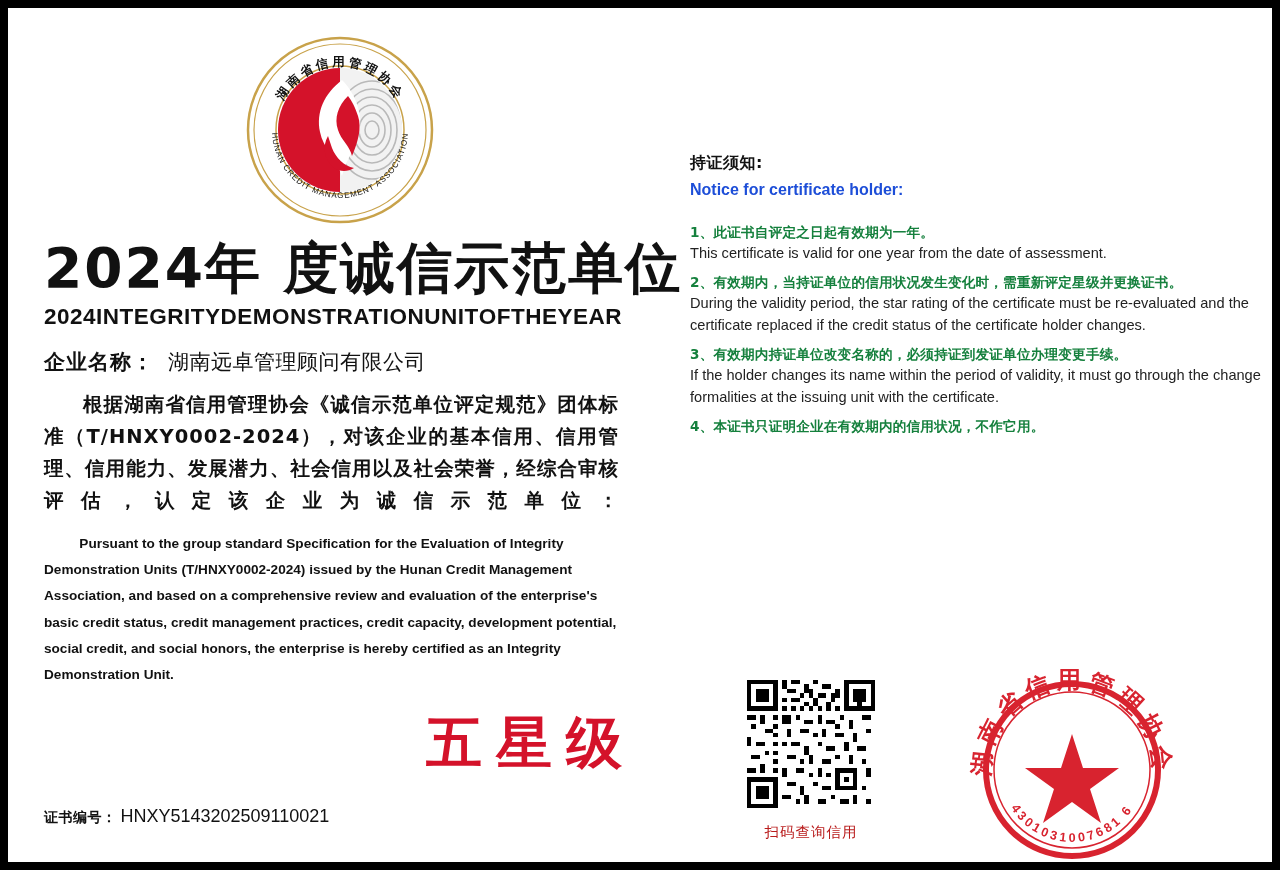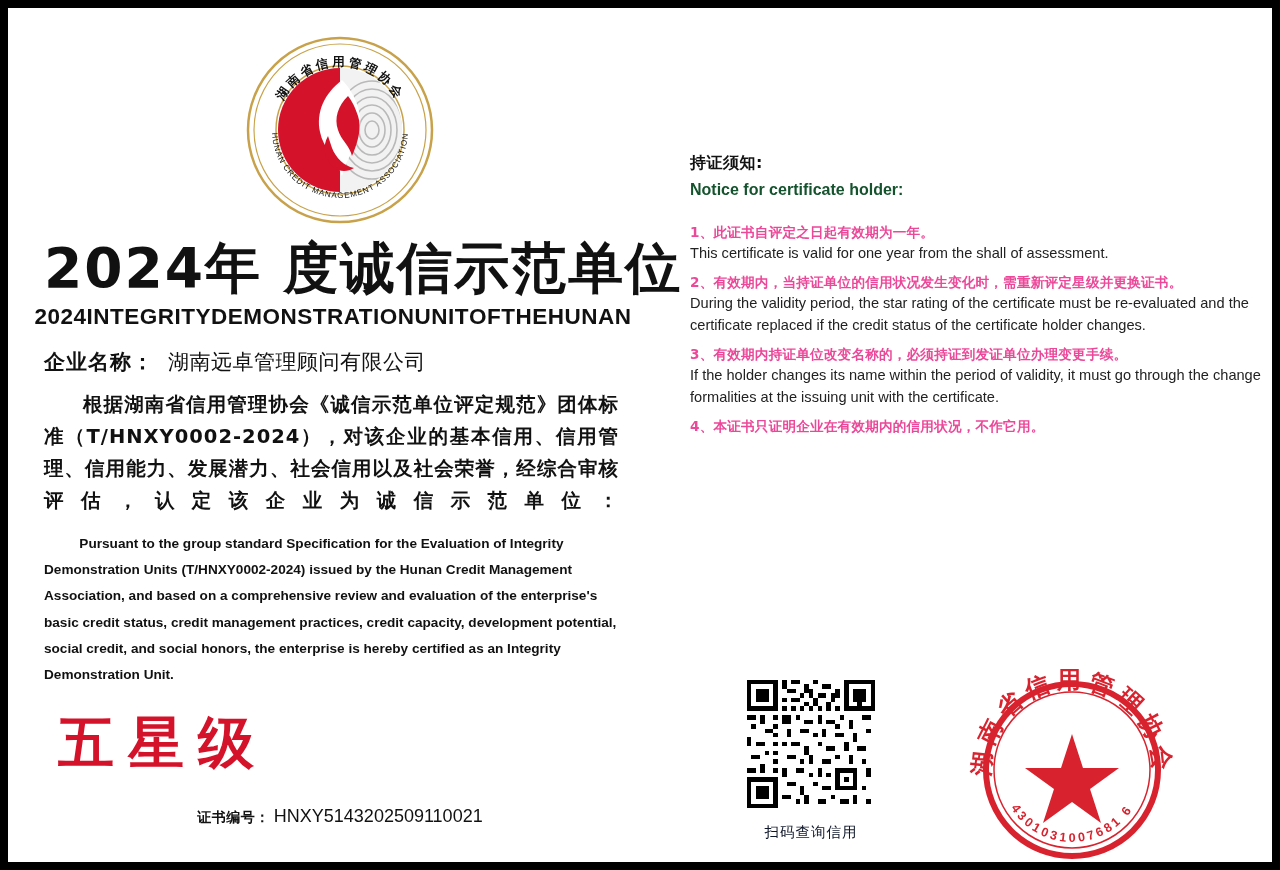--- a/index.html
+++ b/index.html
@@ -118,40 +118,39 @@
     font-size: 13.6px;
     font-weight: bold;
     color: #111;
     line-height: 1.92;
     text-indent: 2.6em;
   }
 
   
   .grade {
     margin-top: 18px;
-    text-align: left;
+    text-align: right;
     font-family: "DejaVu Sans", sans-serif;
     font-size: 56px;
     font-weight: bold;
     color: #d4122a;
     letter-spacing: 14px;
     padding-left: 14px;
   }
 
   
   .meta {
     margin-top: 20px;
     font-size: 14px;
     color: #111;
     line-height: 1.58;
   }
   .meta-row {
     display: flex;
     align-items: baseline;
-    justify-content: center;
   }
   .meta-key {
     font-family: "DejaVu Sans", sans-serif;
     font-weight: bold;
     font-size: 14px;
     white-space: nowrap;
     letter-spacing: 0.5px;
   }
   .meta-val {
     font-size: 18px;
@@ -170,31 +169,31 @@
     font-family: "DejaVu Sans", sans-serif;
     font-size: 16px;
     font-weight: bold;
     color: #111;
     letter-spacing: 0.5px;
   }
   .notice-title-en {
     margin-top: 7px;
     font-size: 16px;
     font-weight: bold;
-    color: #14532d;
+    color: #1d4ed8;
   }
   .notice-list {
     margin-top: 22px;
   }
   .notice-item { margin-bottom: 1px; }
   .notice-cn {
     font-family: "DejaVu Sans", sans-serif;
     font-size: 13.6px;
     font-weight: bold;
-    color: #ec4899;
+    color: #15803d;
     line-height: 1.62;
     letter-spacing: 0.2px;
   }
   .notice-en {
     font-size: 14.6px;
     color: #222;
     line-height: 1.5;
     margin-bottom: 6px;
   }
 
@@ -217,21 +216,21 @@
     width: 128px;
     height: 128px;
     display: block;
     image-rendering: pixelated;
     background: #fff;
   }
   .qr-caption {
     margin-top: 15px;
     font-family: "DejaVu Sans", sans-serif;
     font-size: 14.5px;
-    color: #0f172a;
+    color: #b91c1c;
     letter-spacing: 1px;
   }
   .seal {
     position: absolute;
     left: 300px;
     top: -20px;
     width: 220px;
     height: 220px;
   }
 </style>
@@ -285,21 +284,21 @@
 
       <div class="title-cn">2024年 度诚信示范单位</div>
 
       <div class="title-en">
         <span>2024</span>
         <span>INTEGRITY</span>
         <span>DEMONSTRATION</span>
         <span>UNIT</span>
         <span>OF</span>
         <span>THE</span>
-        <span>HUNAN</span>
+        <span>YEAR</span>
       </div>
 
       <div class="company-row">
         <span class="company-label">企业名称：</span>
         <span class="company-name">湖南远卓管理顾问有限公司</span>
       </div>
 
       <div class="body-cn">根据湖南省信用管理协会《诚信示范单位评定规范》团体标准（T/HNXY0002-2024），对该企业的基本信用、信用管理、信用能力、发展潜力、社会信用以及社会荣誉，经综合审核评估，认定该企业为诚信示范单位：</div>
       <div class="body-en">Pursuant to the group standard Specification for the Evaluation of Integrity Demonstration Units (T/HNXY0002-2024) issued by the Hunan Credit Management Association, and based on a comprehensive review and evaluation of the enterprise's basic credit status, credit management practices, credit capacity, development potential, social credit, and social honors, the enterprise is hereby certified as an Integrity Demonstration Unit.</div>
 
@@ -324,21 +323,21 @@
 
     </div>
 
     <div class="right-col">
       <div class="notice-title-cn">持证须知:</div>
       <div class="notice-title-en">Notice for certificate holder:</div>
 
       <div class="notice-list">
         <div class="notice-item">
           <div class="notice-cn">1、此证书自评定之日起有效期为一年。</div>
-          <div class="notice-en">This certificate is valid for one year from the shall of assessment.</div>
+          <div class="notice-en">This certificate is valid for one year from the date of assessment.</div>
         </div>
         <div class="notice-item">
           <div class="notice-cn">2、有效期内，当持证单位的信用状况发生变化时，需重新评定星级并更换证书。</div>
           <div class="notice-en">During the validity period, the star rating of the certificate must be re-evaluated and the certificate replaced if the credit status of the certificate holder changes.</div>
         </div>
         <div class="notice-item">
           <div class="notice-cn">3、有效期内持证单位改变名称的，必须持证到发证单位办理变更手续。</div>
           <div class="notice-en">If the holder changes its name within the period of validity, it must go through the change formalities at the issuing unit with the certificate.</div>
         </div>
         <div class="notice-item">

